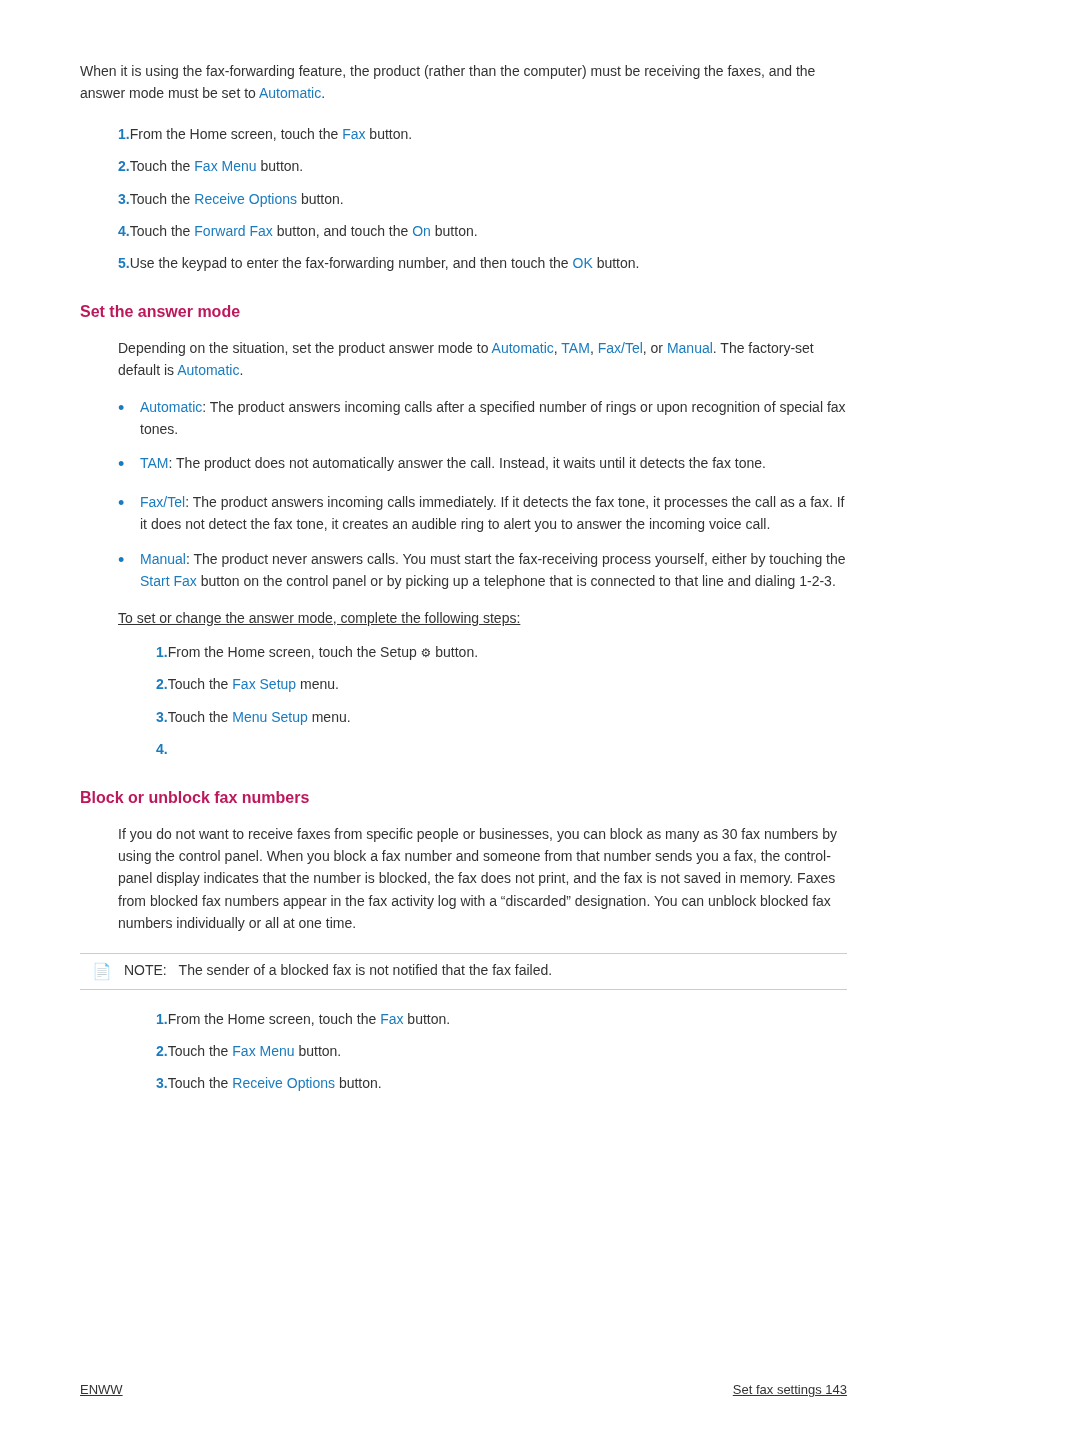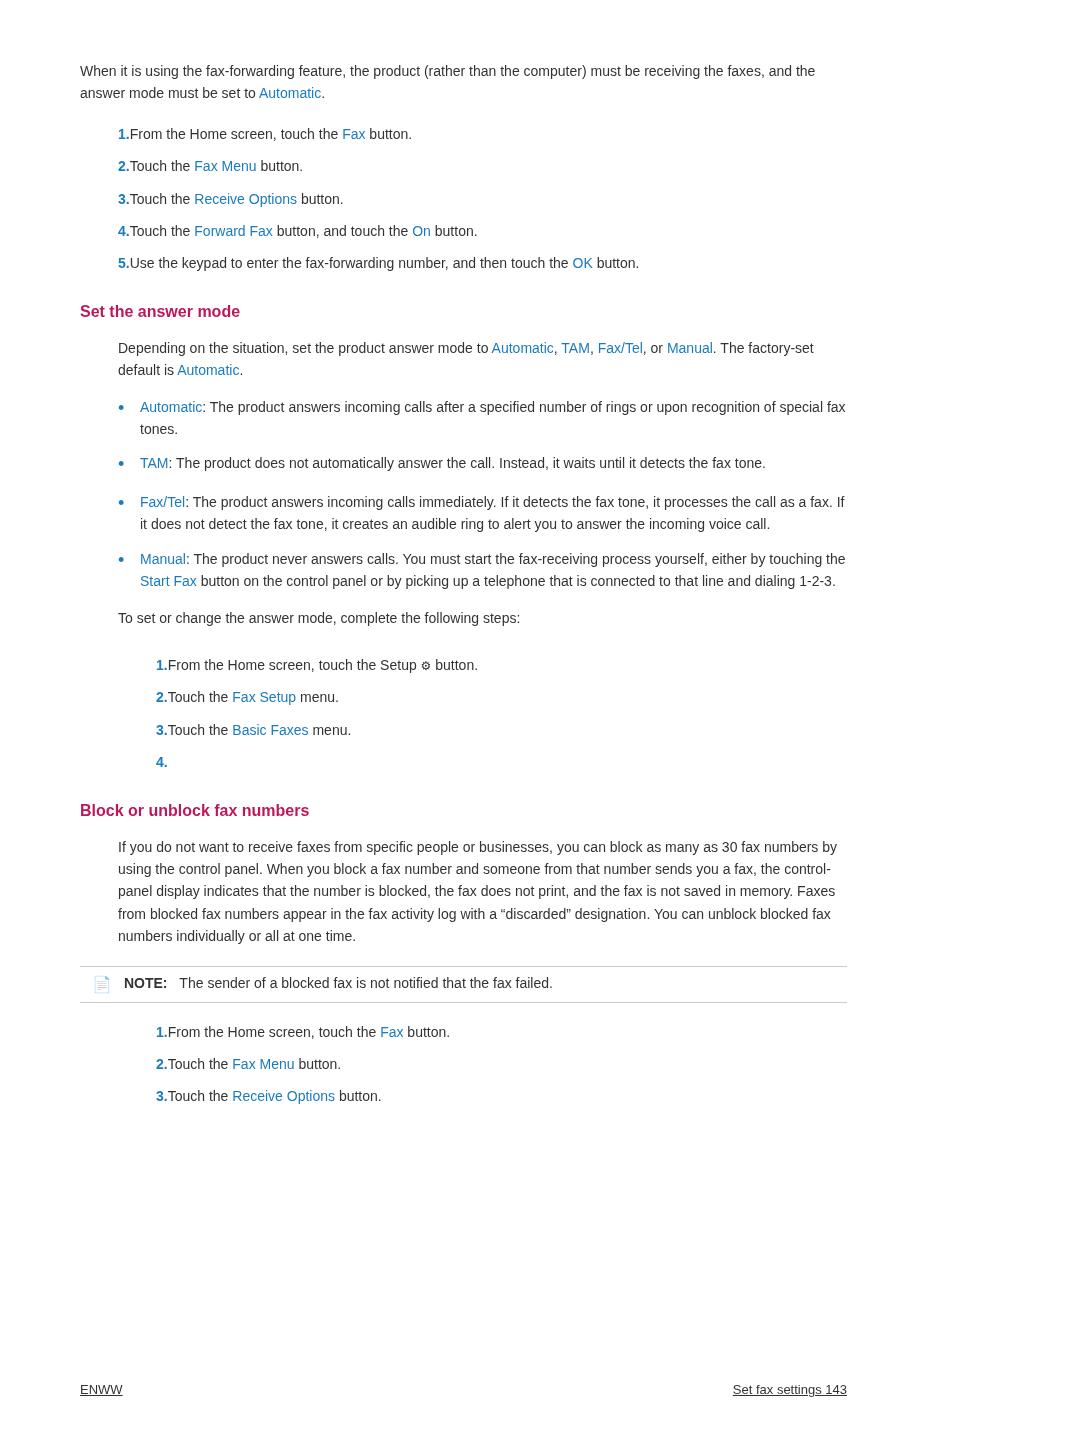--- a/index.html
+++ b/index.html
@@ -92,21 +92,21 @@
       border-top: 1px solid #ccc;
       border-bottom: 1px solid #ccc;
       padding: 8px 12px;
       margin: 18px 0;
       display: flex;
       align-items: flex-start;
       gap: 8px;
     }
 
     .note-label {
-      font-weight: bold;
+      font-weight: normal;
       white-space: nowrap;
     }
 
     .note-icon {
       font-size: 16px;
       margin-right: 4px;
     }
 
     .footer {
       position: absolute;
@@ -175,34 +175,34 @@
         <li>
           <span class="bullet-dot">•</span>
           <span><a class="link">Fax/Tel</a>: The product answers incoming calls immediately. If it detects the fax tone, it processes the call as a fax. If it does not detect the fax tone, it creates an audible ring to alert you to answer the incoming voice call.</span>
         </li>
         <li>
           <span class="bullet-dot">•</span>
           <span><a class="link">Manual</a>: The product never answers calls. You must start the fax-receiving process yourself, either by touching the <a class="link">Start Fax</a> button on the control panel or by picking up a telephone that is connected to that line and dialing 1-2-3.</span>
         </li>
       </ul>
 
-      <p style="margin-bottom: 25px;">To set or change the answer mode, complete the following steps:</p>
+      <p style="margin-bottom: 12px; text-decoration: underline;">To set or change the answer mode, complete the following steps:</p>
 
       <ol class="numbered-list">
         <li>
           <span class="num">1.</span>
           <span>From the Home screen, touch the Setup <span class="gear-symbol">⚙</span> button.</span>
         </li>
         <li>
           <span class="num">2.</span>
           <span>Touch the <a class="link">Fax Setup</a> menu.</span>
         </li>
         <li>
           <span class="num">3.</span>
-          <span>Touch the <a class="link">Basic Faxes</a> menu.</span>
+          <span>Touch the <a class="link">Menu Setup</a> menu.</span>
         </li>
         <li>
           <span class="num">4.</span>
         </li>
       </ol>
     </div>
   </div>
 
   <div>
     <div class="section-heading">Block or unblock fax numbers</div>

